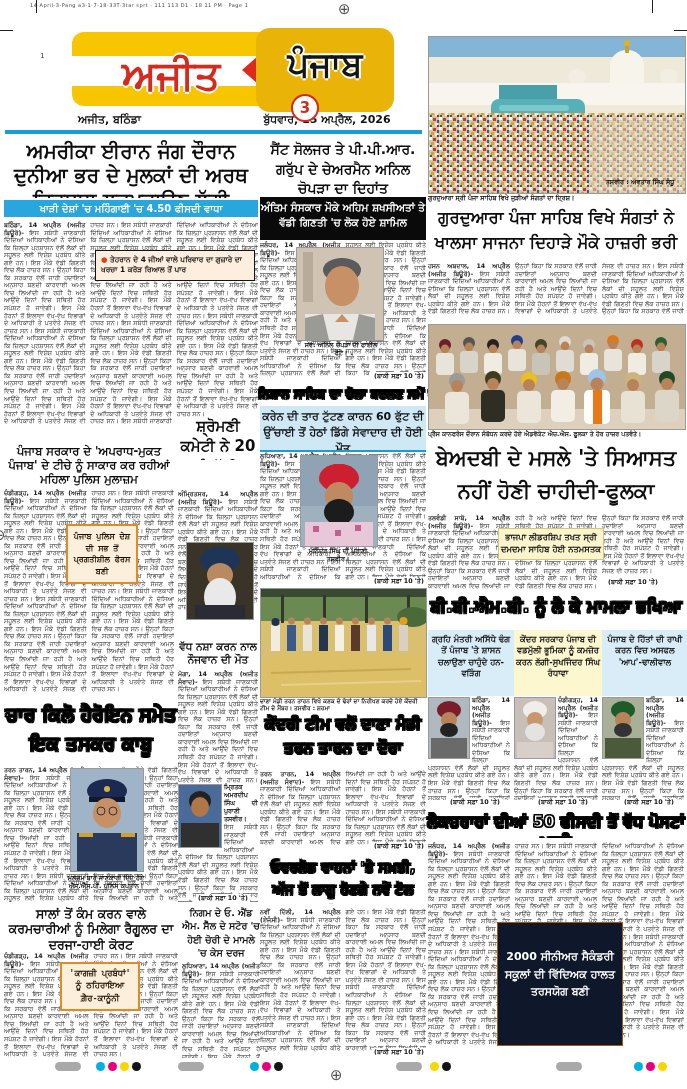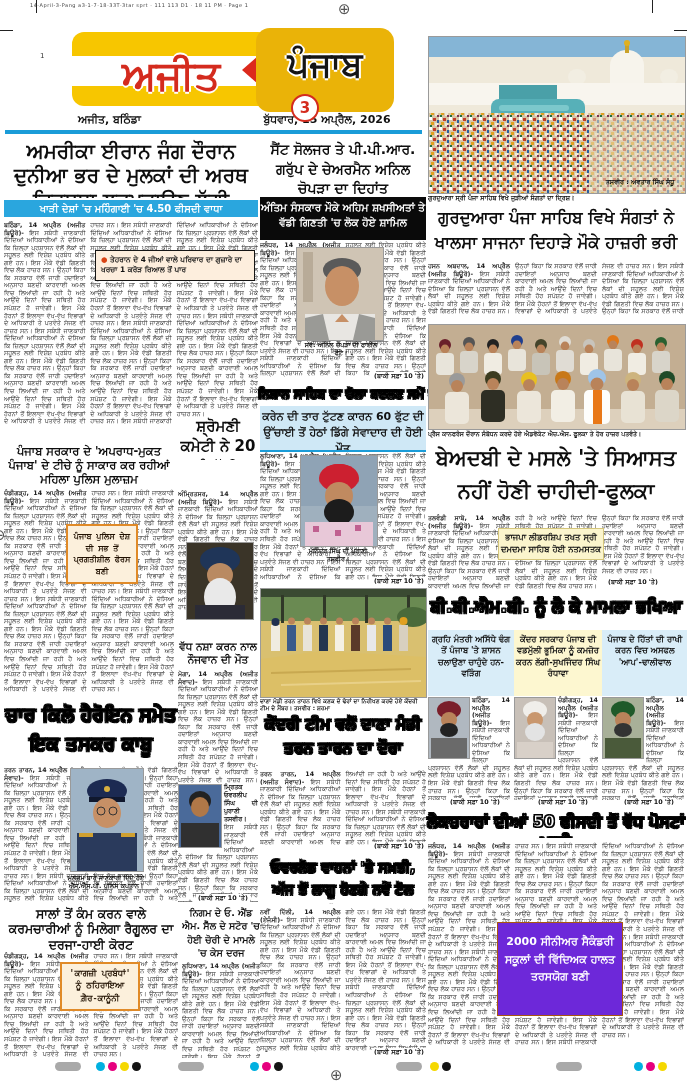--- a/index.html
+++ b/index.html
@@ -21,21 +21,21 @@
   .cont{position:absolute;font-size:6.4px;font-weight:bold;background:#fff;padding:0 2px;white-space:nowrap;}
   .pq-orange{border:2px solid #e08a28;background:#fcf0dc;color:#201000;font-size:8px;font-weight:bold;
              text-align:center;line-height:1.45;overflow:hidden;font-family:Liberation Mono, monospace;}
   .bx-econ{border:1.6px solid #151515;background:#fdeedd;padding:4px 5px;overflow:hidden;}
   .bx-item{font-size:7.4px;font-weight:bold;line-height:1.4;text-align:left;color:#111;}
   .bx-item::before{content:"● ";color:#d84315;}
   .sub-box{font-size:8.4px;font-weight:bold;text-align:center;line-height:1.35;padding:4px 2px;overflow:hidden;color:#101010;}
   .sb-blue{background:#d9edf8;}
   .sb-yellow{background:#fdf7d0;}
   .bx-yellow{background:#fbf5cd;border:1px solid #d5c67c;font-size:8.4px;font-weight:bold;text-align:center;line-height:1.4;padding:3px 2px;overflow:hidden;}
-  .bx-orange{background:#6d28d9;border:1px solid #a85510;color:#fff;font-size:11px;font-weight:bold;text-align:center;line-height:1.6;padding:10px 3px;overflow:hidden;}
+  .bx-orange{background:#0f172a;border:1px solid #a85510;color:#fff;font-size:11px;font-weight:bold;text-align:center;line-height:1.6;padding:25px 3px;overflow:hidden;}
   .photo{border:1px solid #9a9a9a;display:block;}
   .rm-dot{position:absolute;width:9px;height:9px;border-radius:50%;}
   .rm-blob{position:absolute;height:9px;border-radius:5px;background:#a9a9a9;}
   .cropline{position:absolute;background:#222;}
   .reg{position:absolute;color:#555;font-size:15px;line-height:1;}
 </style>
 </head>
 <body>
 
 <div class="page">
@@ -106,21 +106,21 @@
     <div class="abs hl" style="left:178px;top:640px;width:80px;height:28px;font-size:10.5px">ਵੱਧ ਨਸ਼ਾ ਕਰਨ ਨਾਲ ਨੌਜਵਾਨ ਦੀ ਮੌਤ</div>
     <div class="abs body-txt" style="left:178px;top:670px;width:80px;height:232px">
       <span class="dl">ਮੋਗਾ, 14 ਅਪ੍ਰੈਲ (ਅਜੀਤ ਸੰਵਾਦ)-</span>
       <span>ਇਸ ਸਬੰਧੀ ਜਾਣਕਾਰੀ ਦਿੰਦਿਆਂ ਅਧਿਕਾਰੀਆਂ ਨੇ ਦੱਸਿਆ ਕਿ ਜ਼ਿਲ੍ਹਾ ਪ੍ਰਸ਼ਾਸਨ ਵੱਲੋਂ ਲੋਕਾਂ ਦੀ ਸਹੂਲਤ ਲਈ ਵਿਸ਼ੇਸ਼ ਪ੍ਰਬੰਧ ਕੀਤੇ ਗਏ ਹਨ। ਇਸ ਮੌਕੇ ਵੱਡੀ ਗਿਣਤੀ ਵਿਚ ਲੋਕ ਹਾਜ਼ਰ ਸਨ। ਉਨ੍ਹਾਂ ਕਿਹਾ ਕਿ ਸਰਕਾਰ ਵੱਲੋਂ ਜਾਰੀ ਹਦਾਇਤਾਂ ਅਨੁਸਾਰ ਬਣਦੀ ਕਾਰਵਾਈ ਅਮਲ ਵਿਚ ਲਿਆਂਦੀ ਜਾ ਰਹੀ ਹੈ ਅਤੇ ਆਉਂਦੇ ਦਿਨਾਂ ਵਿਚ ਸਥਿਤੀ ਹੋਰ ਸਪੱਸ਼ਟ ਹੋ ਜਾਵੇਗੀ। ਇਸ ਮੌਕੇ ਹੋਰਨਾਂ ਤੋਂ ਇਲਾਵਾ ਵੱਖ-ਵੱਖ ਵਿਭਾਗਾਂ ਦੇ ਅਧਿਕਾਰੀ ਤੇ ਪਤਵੰਤੇ ਸੱਜਣ ਵੀ ਹਾਜ਼ਰ ਸਨ। </span>
       <svg class="photo" width="42" height="62" viewBox="0 0 42 62" style="float:left;margin:1px 2px 1px 0">
         <rect width="42" height="62" fill="#4a6a9a"></rect>
         <ellipse cx="21" cy="16" rx="11" ry="10" fill="#222"></ellipse>
         <ellipse cx="21" cy="22" rx="9" ry="10" fill="#b07848"></ellipse>
         <rect x="2" y="38" width="38" height="24" fill="#303030"></rect>
       </svg>
-      <span class="cap">ਮ੍ਰਿਤਕ ਓਵਰਲੀਪ ਸਿੰਘ ਦੀ ਪੁਰਾਣੀ ਤਸਵੀਰ।</span>
+      <span class="cap">ਮ੍ਰਿਤਕ ਅਮਰਦੀਪ ਸਿੰਘ ਦੀ ਪੁਰਾਣੀ ਤਸਵੀਰ।</span>
       <span>ਇਸ ਸਬੰਧੀ ਜਾਣਕਾਰੀ ਦਿੰਦਿਆਂ ਅਧਿਕਾਰੀਆਂ ਨੇ ਦੱਸਿਆ ਕਿ ਜ਼ਿਲ੍ਹਾ ਪ੍ਰਸ਼ਾਸਨ ਵੱਲੋਂ ਲੋਕਾਂ ਦੀ ਸਹੂਲਤ ਲਈ ਵਿਸ਼ੇਸ਼ ਪ੍ਰਬੰਧ ਕੀਤੇ ਗਏ ਹਨ। ਇਸ ਮੌਕੇ ਵੱਡੀ ਗਿਣਤੀ ਵਿਚ ਲੋਕ ਹਾਜ਼ਰ ਸਨ। ਉਨ੍ਹਾਂ ਕਿਹਾ ਕਿ ਸਰਕਾਰ ਵੱਲੋਂ ਜਾਰੀ ਹਦਾਇਤਾਂ ਅਨੁਸਾਰ ਬਣਦੀ ਕਾਰਵਾਈ ਅਮਲ ਵਿਚ ਲਿਆਂਦੀ ਜਾ ਰਹੀ ਹੈ ਅਤੇ ਆਉਂਦੇ ਦਿਨਾਂ ਵਿਚ ਸਥਿਤੀ ਹੋਰ ਸਪੱਸ਼ਟ ਹੋ ਜਾਵੇਗੀ। ਇਸ ਮੌਕੇ ਹੋਰਨਾਂ ਤੋਂ ਇਲਾਵਾ ਵੱਖ-ਵੱਖ ਵਿਭਾਗਾਂ ਦੇ ਅਧਿਕਾਰੀ ਤੇ ਪਤਵੰਤੇ ਸੱਜਣ ਵੀ ਹਾਜ਼ਰ ਸਨ। </span>
     </div>
     <div class="cont" style="left:196px;top:894px">(ਬਾਕੀ ਸਫ਼ਾ 10 'ਤੇ)</div>
   </section>
 
   <section>
     <div class="abs hl outl" style="left:4px;top:700px;width:174px;height:62px;font-size:19px;line-height:1.55">ਚਾਰ ਕਿਲੋ ਹੈਰੋਇਨ ਸਮੇਤ ਇਕ ਤਸਕਰ ਕਾਬੂ</div>
     <div class="abs body-txt cols2" style="left:4px;top:766px;width:174px;height:136px">
       <span class="dl">ਤਰਨ ਤਾਰਨ, 14 ਅਪ੍ਰੈਲ (ਅਜੀਤ ਸੰਵਾਦ)-</span>
       <span>ਇਸ ਸਬੰਧੀ ਜਾਣਕਾਰੀ ਦਿੰਦਿਆਂ ਅਧਿਕਾਰੀਆਂ ਨੇ ਦੱਸਿਆ ਕਿ ਜ਼ਿਲ੍ਹਾ ਪ੍ਰਸ਼ਾਸਨ ਵੱਲੋਂ ਲੋਕਾਂ ਦੀ ਸਹੂਲਤ ਲਈ ਵਿਸ਼ੇਸ਼ ਪ੍ਰਬੰਧ ਕੀਤੇ ਗਏ ਹਨ। ਇਸ ਮੌਕੇ ਵੱਡੀ ਗਿਣਤੀ ਵਿਚ ਲੋਕ ਹਾਜ਼ਰ ਸਨ। ਉਨ੍ਹਾਂ ਕਿਹਾ ਕਿ ਸਰਕਾਰ ਵੱਲੋਂ ਜਾਰੀ ਹਦਾਇਤਾਂ ਅਨੁਸਾਰ ਬਣਦੀ ਕਾਰਵਾਈ ਅਮਲ ਵਿਚ ਲਿਆਂਦੀ ਜਾ ਰਹੀ ਹੈ ਅਤੇ ਆਉਂਦੇ ਦਿਨਾਂ ਵਿਚ ਸਥਿਤੀ ਹੋਰ ਸਪੱਸ਼ਟ ਹੋ ਜਾਵੇਗੀ। ਇਸ ਮੌਕੇ ਹੋਰਨਾਂ ਤੋਂ ਇਲਾਵਾ ਵੱਖ-ਵੱਖ ਵਿਭਾਗਾਂ ਦੇ ਅਧਿਕਾਰੀ ਤੇ ਪਤਵੰਤੇ ਸੱਜਣ ਵੀ ਹਾਜ਼ਰ ਸਨ। ਇਸ ਸਬੰਧੀ ਜਾਣਕਾਰੀ ਦਿੰਦਿਆਂ ਅਧਿਕਾਰੀਆਂ ਨੇ ਦੱਸਿਆ ਕਿ ਜ਼ਿਲ੍ਹਾ ਪ੍ਰਸ਼ਾਸਨ ਵੱਲੋਂ ਲੋਕਾਂ ਦੀ ਸਹੂਲਤ ਲਈ ਵਿਸ਼ੇਸ਼ ਪ੍ਰਬੰਧ ਕੀਤੇ ਗਏ ਹਨ। ਇਸ ਮੌਕੇ ਵੱਡੀ ਗਿਣਤੀ ਵਿਚ ਲੋਕ ਹਾਜ਼ਰ ਸਨ। ਉਨ੍ਹਾਂ ਕਿਹਾ ਕਿ ਸਰਕਾਰ ਵੱਲੋਂ ਜਾਰੀ ਹਦਾਇਤਾਂ ਅਨੁਸਾਰ ਬਣਦੀ ਕਾਰਵਾਈ ਅਮਲ ਵਿਚ ਲਿਆਂਦੀ ਜਾ ਰਹੀ ਹੈ ਅਤੇ ਆਉਂਦੇ ਦਿਨਾਂ ਵਿਚ ਸਥਿਤੀ ਹੋਰ ਸਪੱਸ਼ਟ ਹੋ ਜਾਵੇਗੀ। ਇਸ ਮੌਕੇ ਹੋਰਨਾਂ ਤੋਂ ਇਲਾਵਾ ਵੱਖ-ਵੱਖ ਵਿਭਾਗਾਂ ਦੇ ਅਧਿਕਾਰੀ ਤੇ ਪਤਵੰਤੇ ਸੱਜਣ ਵੀ ਹਾਜ਼ਰ ਸਨ। ਇਸ ਸਬੰਧੀ ਜਾਣਕਾਰੀ ਦਿੰਦਿਆਂ ਅਧਿਕਾਰੀਆਂ ਨੇ ਦੱਸਿਆ ਕਿ ਜ਼ਿਲ੍ਹਾ ਪ੍ਰਸ਼ਾਸਨ ਵੱਲੋਂ ਲੋਕਾਂ ਦੀ ਸਹੂਲਤ ਲਈ ਵਿਸ਼ੇਸ਼ ਪ੍ਰਬੰਧ ਕੀਤੇ ਗਏ ਹਨ। ਇਸ ਮੌਕੇ ਵੱਡੀ ਗਿਣਤੀ ਵਿਚ ਲੋਕ ਹਾਜ਼ਰ ਸਨ। ਉਨ੍ਹਾਂ ਕਿਹਾ ਕਿ ਸਰਕਾਰ ਵੱਲੋਂ ਜਾਰੀ ਹਦਾਇਤਾਂ ਅਨੁਸਾਰ ਬਣਦੀ ਕਾਰਵਾਈ ਅਮਲ ਵਿਚ ਲਿਆਂਦੀ ਜਾ ਰਹੀ ਹੈ ਅਤੇ ਆਉਂਦੇ ਦਿਨਾਂ ਵਿਚ ਸਥਿਤੀ ਹੋਰ ਸਪੱਸ਼ਟ ਹੋ ਜਾਵੇਗੀ। ਇਸ ਮੌਕੇ ਹੋਰਨਾਂ ਤੋਂ ਇਲਾਵਾ ਵੱਖ-ਵੱਖ ਵਿਭਾਗਾਂ ਦੇ ਅਧਿਕਾਰੀ ਤੇ ਪਤਵੰਤੇ ਸੱਜਣ ਵੀ ਹਾਜ਼ਰ ਸਨ। </span>

